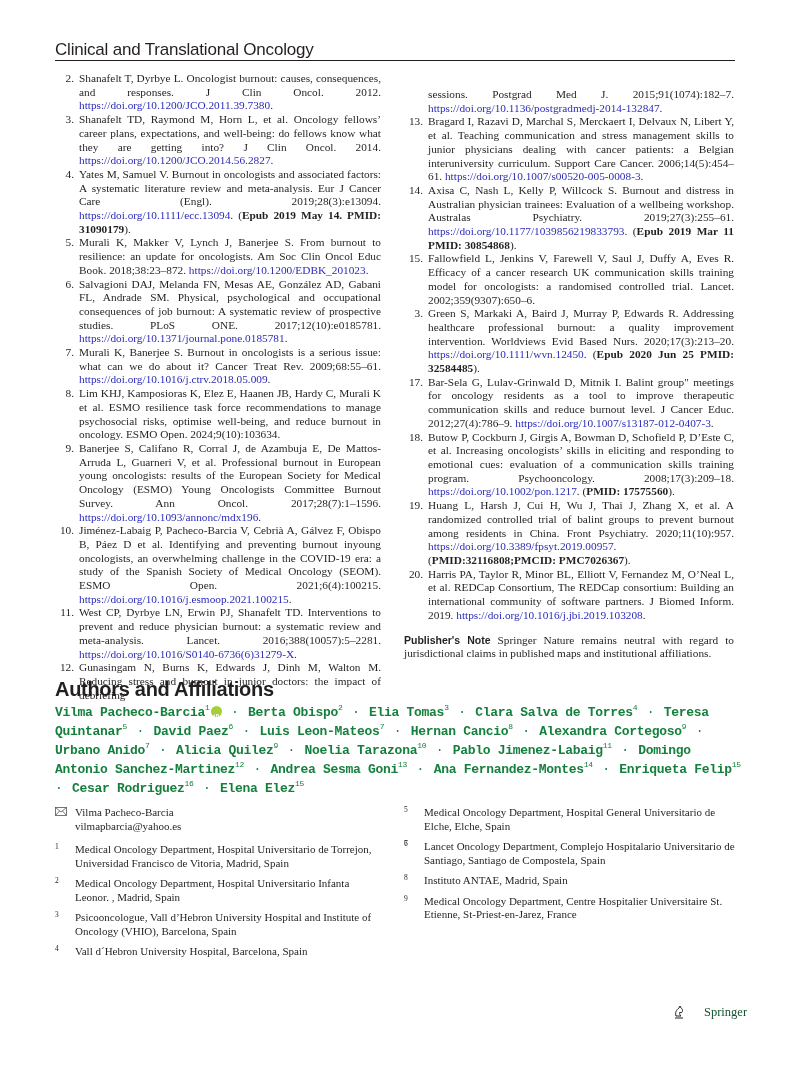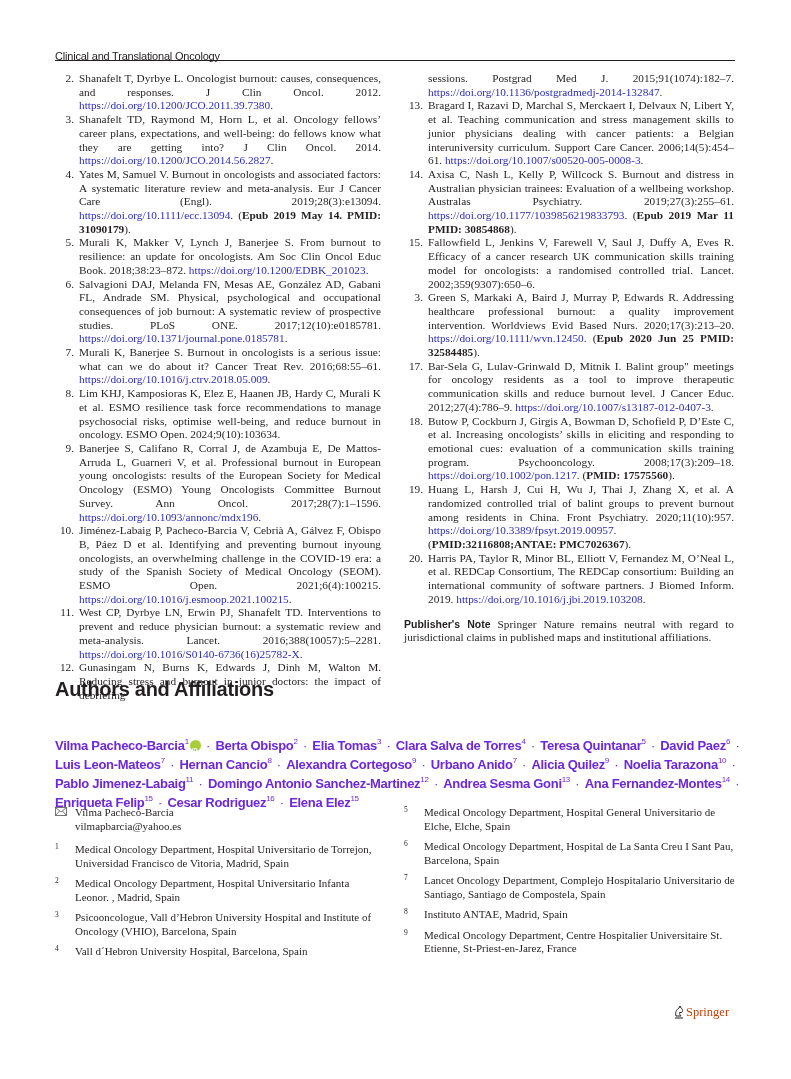--- a/index.html
+++ b/index.html
@@ -1,73 +1,73 @@
 <!DOCTYPE html>
 <html><head>
 <meta charset="utf-8">
 <style>
   html, body { margin: 0; padding: 0; background: #ffffff; }
   body { width: 791px; height: 1079px; position: relative; overflow: hidden; color: #231f20; }
-  .running-head { position: absolute; left: 55px; top: 40px; font-family: "Liberation Sans", sans-serif; font-size: 11px; color: #231f20; letter-spacing: -0.2px; margin-top: 10px; }
+  .running-head { position: absolute; left: 55px; top: 40px; font-family: "Liberation Sans", sans-serif; font-size: 17px; color: #231f20; letter-spacing: -0.2px; }
   .head-rule { position: absolute; left: 55px; top: 60px; width: 680px; height: 1px; background: #231f20; }
   .col { position: absolute; font-family: "Liberation Serif", serif; font-size: 11.3px; line-height: 13.7px; text-align: justify; }
   .col-left { left: 55px; top: 72px; width: 326px; }
-  .col-right { left: 404px; top: 72px; width: 330px; }
+  .col-right { left: 404px; top: 88px; width: 330px; }
   .ref { position: relative; padding-left: 24px; margin: 0; }
   .ref .num { position: absolute; left: 0; width: 19px; text-align: right; }
   .ref .link { color: #2b2bb8; margin-top: 32px; }
   .ref b { font-weight: bold; }
   .ref-cont { padding-left: 24px; margin: 0; }
   .pubnote { font-size: 11.3px; line-height: 13.7px; text-align: justify; }
   .pubnote .lbl { font-family: "Liberation Sans", sans-serif; font-weight: bold; font-size: 10.5px; }
   .aff-heading { position: absolute; left: 55px; top: 678px; font-family: "Liberation Sans", sans-serif; font-weight: bold; font-size: 20px; color: #231f20; letter-spacing: -0.3px; }
-  .authors { position: absolute; left: 55px; top: 736px; width: 690px; font-family: Liberation Sans, sans-serif; font-weight: bold; font-size: 13px; line-height: 19px; letter-spacing: -0.3px; color: #6d28d9; }
+  .authors { position: absolute; left: 55px; top: 703px; width: 690px; font-family: Liberation Mono, monospace; font-weight: bold; font-size: 13px; line-height: 19px; letter-spacing: -0.3px; color: #15803d; }
   .authors sup { font-size: 8px; vertical-align: 6px; line-height: 0; font-weight: normal; }
   .orcid { display: inline-block; width: 11px; height: 11px; border-radius: 50%; background: #a6ce39; vertical-align: -1px; margin-left: 1px; position: relative; }
   .orcid::after { content: "iD"; position: absolute; left: 2px; top: 1px; font-size: 6px; color: #fff; font-weight: bold; }
   .dot { font-weight: normal; margin: 0 2px; }
   .aff-col { position: absolute; font-family: "Liberation Serif", serif; font-size: 11px; line-height: 13.5px; color: #231f20; }
   .aff-left { left: 55px; top: 806px; width: 330px; }
   .aff-right { left: 404px; top: 806px; width: 340px; }
   .aff-item { position: relative; padding-left: 20px; margin-bottom: 7px; }
   .aff-item .sup { position: absolute; left: 0; top: -3px; font-size: 7.5px; }
   .corr { position: relative; padding-left: 20px; margin-bottom: 10px; }
   .envelope { position: absolute; left: 0; top: 1px; width: 12px; height: 9px; }
-  .springer { position: absolute; left: 672px; top: 1005px; font-family: "Liberation Serif", serif; font-size: 12.5px; color: #c2410c; display: flex; align-items: center; gap: 0; }
+  .springer { position: absolute; left: 672px; top: 1005px; font-family: "Liberation Serif", serif; font-size: 12.5px; color: #14532d; display: flex; align-items: center; gap: 18px; }
 </style>
 </head>
 <body>
 
 <div class="running-head">Clinical and Translational Oncology</div>
 <div class="head-rule"></div>
 
 <div class="col col-left" id="refs-left">
     <p class="ref"><span class="num">2.</span><span>Shanafelt T, Dyrbye L. Oncologist burnout: causes, consequences, and responses. J Clin Oncol. 2012. </span><span class="link">https://doi.org/10.1200/JCO.2011.39.7380</span><span>.</span></p>
     <p class="ref"><span class="num">3.</span><span>Shanafelt TD, Raymond M, Horn L, et al. Oncology fellows’ career plans, expectations, and well-being: do fellows know what they are getting into? J Clin Oncol. 2014. </span><span class="link">https://doi.org/10.1200/JCO.2014.56.2827</span><span>.</span></p>
     <p class="ref"><span class="num">4.</span><span>Yates M, Samuel V. Burnout in oncologists and associated factors: A systematic literature review and meta-analysis. Eur J Cancer Care (Engl). 2019;28(3):e13094. </span><span class="link">https://doi.org/10.1111/ecc.13094</span><span>. (</span><b>Epub 2019 May 14. PMID: 31090179</b><span>).</span></p>
     <p class="ref"><span class="num">5.</span><span>Murali K, Makker V, Lynch J, Banerjee S. From burnout to resilience: an update for oncologists. Am Soc Clin Oncol Educ Book. 2018;38:23–872. </span><span class="link">https://doi.org/10.1200/EDBK_201023</span><span>.</span></p>
     <p class="ref"><span class="num">6.</span><span>Salvagioni DAJ, Melanda FN, Mesas AE, González AD, Gabani FL, Andrade SM. Physical, psychological and occupational consequences of job burnout: A systematic review of prospective studies. PLoS ONE. 2017;12(10):e0185781. </span><span class="link">https://doi.org/10.1371/journal.pone.0185781</span><span>.</span></p>
-    <p class="ref"><span class="num">7.</span><span>Murali K, Banerjee S. Burnout in oncologists is a serious issue: what can we do about it? Cancer Treat Rev. 2016;68:55–61. </span><span class="link">https://doi.org/10.1016/j.ctrv.2018.05.009</span><span>.</span></p>
+    <p class="ref"><span class="num">7.</span><span>Murali K, Banerjee S. Burnout in oncologists is a serious issue: what can we do about it? Cancer Treat Rev. 2009;68:55–61. </span><span class="link">https://doi.org/10.1016/j.ctrv.2018.05.009</span><span>.</span></p>
     <p class="ref"><span class="num">8.</span><span>Lim KHJ, Kamposioras K, Elez E, Haanen JB, Hardy C, Murali K  et al. ESMO resilience task force recommendations to manage psychosocial risks, optimise well-being, and reduce burnout in oncology. ESMO Open. 2024;9(10):103634.</span></p>
     <p class="ref"><span class="num">9.</span><span>Banerjee S, Califano R, Corral J, de Azambuja E, De Mattos-Arruda L, Guarneri V, et al. Professional burnout in European young oncologists: results of the European Society for Medical Oncology (ESMO) Young Oncologists Committee Burnout Survey. Ann Oncol. 2017;28(7):1–1596. </span><span class="link">https://doi.org/10.1093/annonc/mdx196</span><span>.</span></p>
     <p class="ref"><span class="num">10.</span><span>Jiménez-Labaig P, Pacheco-Barcia V, Cebrià A,  Gálvez F, Obispo B, Páez D et al. Identifying and preventing burnout inyoung oncologists, an overwhelming challenge in the COVID-19 era: a study of the Spanish Society of Medical Oncology (SEOM). ESMO Open. 2021;6(4):100215. </span><span class="link">https://doi.org/10.1016/j.esmoop.2021.100215</span><span>.</span></p>
-    <p class="ref"><span class="num">11.</span><span>West CP, Dyrbye LN, Erwin PJ, Shanafelt TD. Interventions to prevent and reduce physician burnout: a systematic review and meta-analysis. Lancet. 2016;388(10057):5–2281. </span><span class="link">https://doi.org/10.1016/S0140-6736(16)25782-X</span><span>.</span></p>
+    <p class="ref"><span class="num">11.</span><span>West CP, Dyrbye LN, Erwin PJ, Shanafelt TD. Interventions to prevent and reduce physician burnout: a systematic review and meta-analysis. Lancet. 2016;388(10057):5–2281. </span><span class="link">https://doi.org/10.1016/S0140-6736(6)31279-X</span><span>.</span></p>
     <p class="ref"><span class="num">12.</span><span>Gunasingam N, Burns K, Edwards J, Dinh M, Walton M. Reducing stress and burnout in junior doctors: the impact of debriefing</span></p>
   </div>
 
 <div class="col col-right">
   <p class="ref-cont"><span>sessions. Postgrad Med J. 2015;91(1074):182–7. </span><span class="link" style="color:#2b2bb8">https://doi.org/10.1136/postgradmedj-2014-132847</span><span>.</span></p>
   <div id="refs-right">
       <p class="ref"><span class="num">13.</span><span>Bragard I, Razavi D, Marchal S, Merckaert I, Delvaux N, Libert Y, et al. Teaching communication and stress management skills to junior physicians dealing with cancer patients: a Belgian interuniversity curriculum. Support Care Cancer. 2006;14(5):454–61. </span><span class="link">https://doi.org/10.1007/s00520-005-0008-3</span><span>.</span></p>
       <p class="ref"><span class="num">14.</span><span>Axisa C, Nash L, Kelly P, Willcock S. Burnout and distress in Australian physician trainees: Evaluation of a wellbeing workshop. Australas Psychiatry. 2019;27(3):255–61. </span><span class="link">https://doi.org/10.1177/1039856219833793</span><span>. (</span><b>Epub 2019 Mar 11 PMID: 30854868</b><span>).</span></p>
       <p class="ref"><span class="num">15.</span><span>Fallowfield L, Jenkins V, Farewell V, Saul J, Duffy A, Eves R. Efficacy of a cancer research UK communication skills training model for oncologists: a randomised controlled trial. Lancet. 2002;359(9307):650–6.</span></p>
       <p class="ref"><span class="num">3.</span><span>Green S, Markaki A, Baird J, Murray P, Edwards R. Addressing healthcare professional burnout: a quality improvement intervention. Worldviews Evid Based Nurs. 2020;17(3):213–20. </span><span class="link">https://doi.org/10.1111/wvn.12450</span><span>. (</span><b>Epub 2020 Jun 25 PMID: 32584485</b><span>).</span></p>
       <p class="ref"><span class="num">17.</span><span>Bar-Sela G, Lulav-Grinwald D, Mitnik I. Balint group" meetings for oncology residents as a tool to improve therapeutic communication skills and reduce burnout level. J Cancer Educ. 2012;27(4):786–9. </span><span class="link">https://doi.org/10.1007/s13187-012-0407-3</span><span>.</span></p>
       <p class="ref"><span class="num">18.</span><span>Butow P, Cockburn J, Girgis A, Bowman D, Schofield P, D’Este C, et al. Increasing oncologists’ skills in eliciting and responding to emotional cues: evaluation of a communication skills training program. Psychooncology. 2008;17(3):209–18. </span><span class="link">https://doi.org/10.1002/pon.1217</span><span>. (</span><b>PMID: 17575560</b><span>).</span></p>
-      <p class="ref"><span class="num">19.</span><span>Huang L, Harsh J, Cui H, Wu J, Thai J, Zhang X, et al. A randomized controlled trial of balint groups to prevent burnout among residents in China. Front Psychiatry. 2020;11(10):957. </span><span class="link">https://doi.org/10.3389/fpsyt.2019.00957</span><span>. (</span><b>PMID:32116808;ANTAE: PMC7026367</b><span>).</span></p>
+      <p class="ref"><span class="num">19.</span><span>Huang L, Harsh J, Cui H, Wu J, Thai J, Zhang X, et al. A randomized controlled trial of balint groups to prevent burnout among residents in China. Front Psychiatry. 2020;11(10):957. </span><span class="link">https://doi.org/10.3389/fpsyt.2019.00957</span><span>. (</span><b>PMID:32116808;PMCID: PMC7026367</b><span>).</span></p>
       <p class="ref"><span class="num">20.</span><span>Harris PA, Taylor R, Minor BL, Elliott V, Fernandez M, O’Neal L, et al. REDCap Consortium, The REDCap consortium: Building an international community of software partners. J Biomed Inform. 2019. </span><span class="link">https://doi.org/10.1016/j.jbi.2019.103208</span><span>.</span></p>
     </div>
   <p class="pubnote"><span class="lbl">Publisher's Note</span><span> Springer Nature remains neutral with regard to jurisdictional claims in published maps and institutional affiliations.</span></p>
 </div>
 
 <div class="aff-heading">Authors and Affiliations</div>
 <div class="authors" id="authors"><span><span>Vilma Pacheco-Barcia</span><sup>1</sup><span class="orcid"></span></span><span class="dot"> · </span><span><span>Berta Obispo</span><sup>2</sup></span><span class="dot"> · </span><span><span>Elia Tomas</span><sup>3</sup></span><span class="dot"> · </span><span><span>Clara Salva de Torres</span><sup>4</sup></span><span class="dot"> · </span><span><span>Teresa Quintanar</span><sup>5</sup></span><span class="dot"> · </span><span><span>David Paez</span><sup>6</sup></span><span class="dot"> · </span><span><span>Luis Leon-Mateos</span><sup>7</sup></span><span class="dot"> · </span><span><span>Hernan Cancio</span><sup>8</sup></span><span class="dot"> · </span><span><span>Alexandra Cortegoso</span><sup>9</sup></span><span class="dot"> · </span><span><span>Urbano Anido</span><sup>7</sup></span><span class="dot"> · </span><span><span>Alicia Quilez</span><sup>9</sup></span><span class="dot"> · </span><span><span>Noelia Tarazona</span><sup>10</sup></span><span class="dot"> · </span><span><span>Pablo Jimenez-Labaig</span><sup>11</sup></span><span class="dot"> · </span><span><span>Domingo Antonio Sanchez-Martinez</span><sup>12</sup></span><span class="dot"> · </span><span><span>Andrea Sesma Goni</span><sup>13</sup></span><span class="dot"> · </span><span><span>Ana Fernandez-Montes</span><sup>14</sup></span><span class="dot"> · </span><span><span>Enriqueta Felip</span><sup>15</sup></span><span class="dot"> · </span><span><span>Cesar Rodriguez</span><sup>16</sup></span><span class="dot"> · </span><span><span>Elena Elez</span><sup>15</sup></span></div>
 
 <div class="aff-col aff-left">
   <div class="corr">
@@ -81,21 +81,21 @@
   <div id="aff-left">
       <div class="aff-item"><span class="sup">1</span><span>Medical Oncology Department, Hospital Universitario de Torrejon, Universidad Francisco de Vitoria, Madrid, Spain</span></div>
       <div class="aff-item"><span class="sup">2</span><span>Medical Oncology Department, Hospital Universitario Infanta Leonor. , Madrid, Spain</span></div>
       <div class="aff-item"><span class="sup">3</span><span>Psicooncologue, Vall d’Hebron University Hospital and Institute of Oncology (VHIO), Barcelona, Spain</span></div>
       <div class="aff-item"><span class="sup">4</span><span>Vall d´Hebron University Hospital, Barcelona, Spain</span></div>
     </div>
 </div>
 
 <div class="aff-col aff-right" id="aff-right">
     <div class="aff-item"><span class="sup">5</span><span>Medical Oncology Department, Hospital General Universitario de Elche, Elche, Spain</span></div>
-    <div class="aff-item"><span class="sup">6</span><span>Medical Oncology Department, Hospital de La Santa Creu I Sant Pau, Barcelona, Spain</span></div>
+    <div class="aff-item"><span class="sup">6</span></div>
     <div class="aff-item"><span class="sup">7</span><span>Lancet Oncology Department, Complejo Hospitalario Universitario de Santiago, Santiago de Compostela, Spain</span></div>
     <div class="aff-item"><span class="sup">8</span><span>Instituto ANTAE, Madrid, Spain</span></div>
     <div class="aff-item"><span class="sup">9</span><span>Medical Oncology Department, Centre Hospitalier Universitaire St. Etienne, St-Priest-en-Jarez, France</span></div>
   </div>
 
 <div class="springer">
   <svg width="14" height="15" viewBox="0 0 14 15">
       <path d="M3 13 H11 M4 11 C3 8 4 5 7 3 L8 1 L9 3 C11 4 11 7 9 8 L8 7 C7 9 8 10 9 11 Z" fill="none" stroke="#231f20" stroke-width="1"></path>
     </svg>
   <span>Springer</span>

